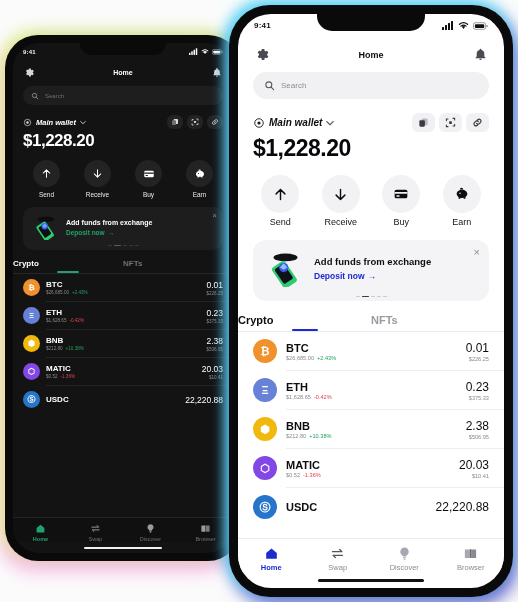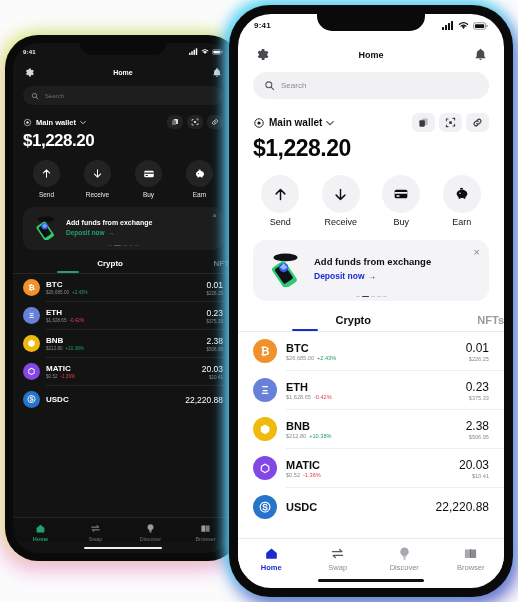--- a/index.html
+++ b/index.html
@@ -102,21 +102,21 @@
   .phone-light .searchbar .ph { font-size: 8px; color: #8b8b93; }
 
   
   .walletrow {
     display: flex; align-items: center; justify-content: space-between;
     flex: none;
   }
   .phone-dark .walletrow { padding: 4px 10px 0; }
   .phone-light .walletrow { padding: 6px 15px 0; }
   .wallet-left { display: flex; align-items: center; gap: 4px; }
-  .wallet-name { font-weight: 700; }
+  .wallet-name { font-weight: 700; font-style: italic; }
   .phone-dark .wallet-name { font-size: 7.5px; color: #fff; }
   .phone-light .wallet-name { font-size: 10px; color: #0d0d12; }
   .wallet-actions { display: flex; align-items: center; gap: 4px; }
   .wa-btn {
     display: flex; align-items: center; justify-content: center;
     border-radius: 6px;
   }
   .phone-dark .wa-btn { width: 16px; height: 14px; background: #232323; }
   .phone-light .wa-btn { width: 23px; height: 19px; background: #f1f1f4; }
 
@@ -171,21 +171,21 @@
   .dot { width: 4px; height: 1.5px; border-radius: 1px; background: #5a5a60; opacity: .45; }
   .dot.on { width: 7px; opacity: 1; }
   .phone-light .dot { background: #9a9aa2; }
   .phone-light .dot.on { background: #3a3a42; }
 
   
   .tabs { display: flex; flex: none; }
   .phone-dark .tabs { padding: 9px 0 0; }
   .phone-light .tabs { padding: 13px 0 0; }
   .tab {
-    flex: 1; text-align: right; font-weight: 700;
+    flex: 1; text-align: left; font-weight: 700;
     padding-bottom: 5px; position: relative;
   }
   .phone-dark .tab { font-size: 8px; color: #6f6f75; }
   .phone-light .tab { font-size: 11px; color: #9a9aa2; }
   .phone-dark .tab.active { color: #fff; }
   .phone-light .tab.active { color: #0d0d12; }
   .tab.active::after {
     content: ""; position: absolute; bottom: 0; left: 50%;
     transform: translateX(-50%); width: 22px; height: 2px; border-radius: 2px;
   }

